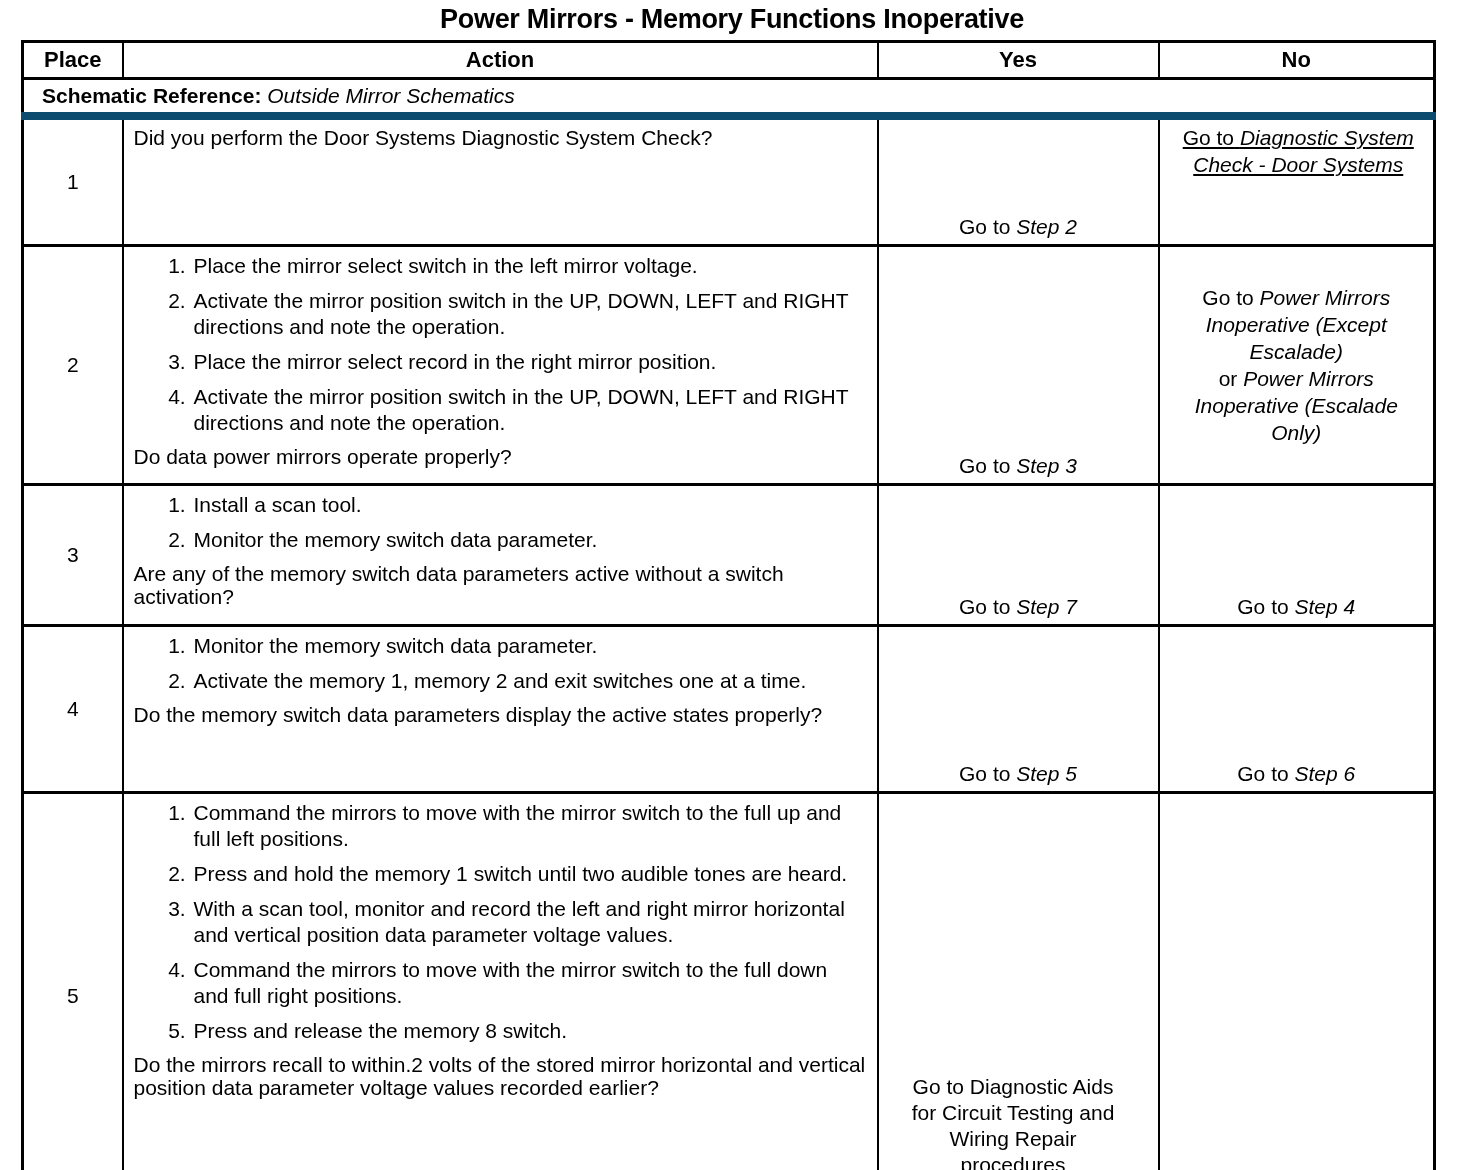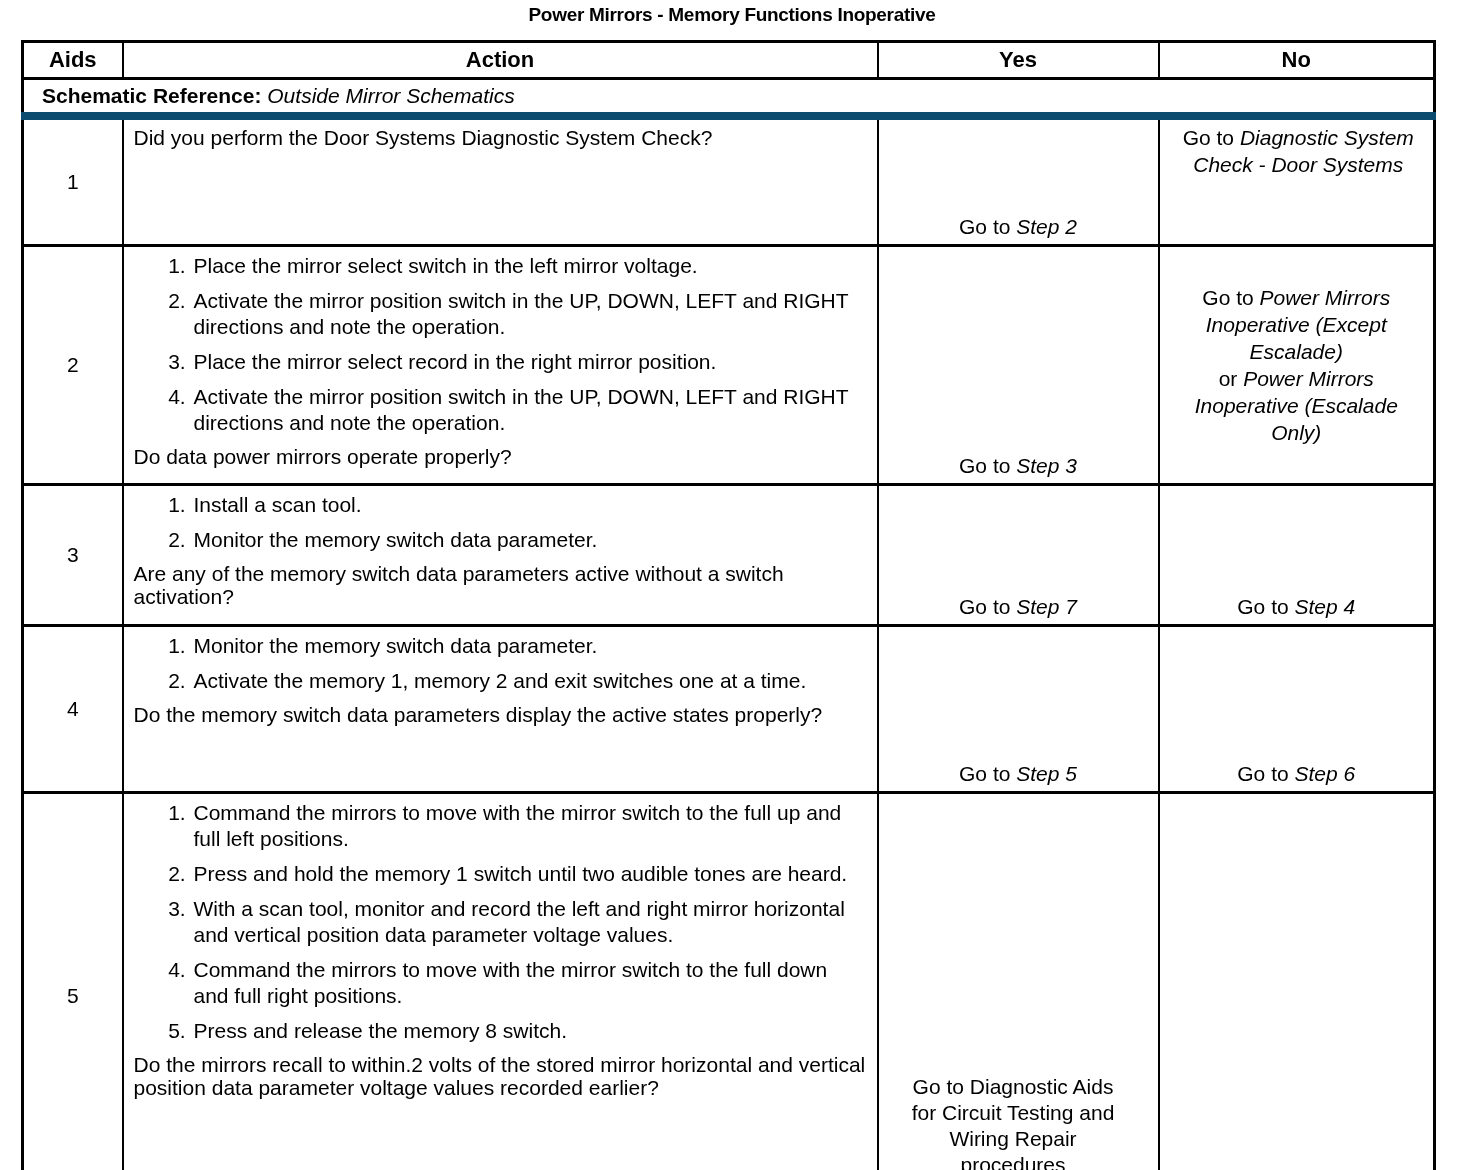--- a/index.html
+++ b/index.html
@@ -2,21 +2,21 @@
 <html><head>
 <meta charset="utf-8">
 <style>
   html, body { margin: 0; padding: 0; background: #ffffff; }
   body {
     width: 1472px; height: 1170px; position: relative; overflow: hidden;
     font-family: "Liberation Sans", "DejaVu Sans", sans-serif; color: #000;
   }
   .title {
     position: absolute; left: 0; top: 4px; width: 1464px; text-align: center;
-    font-size: 19px; font-weight: bold; letter-spacing: -0.3px;
+    font-size: 27px; font-weight: bold; letter-spacing: -0.3px;
   }
   table {
     position: absolute; left: 21px; top: 40px; width: 1412px;
     border-collapse: collapse; table-layout: fixed;
     border: 3px solid #000;
   }
   col.c-step { width: 100px; }
   col.c-action { width: 755px; }
   col.c-yes { width: 281px; }
   col.c-no { width: 276px; }
@@ -29,21 +29,21 @@
     font-size: 21px; height: 32px; padding-left: 18px; border-bottom: 8px solid #0c4a6e;
   }
   .ref-row .lbl { font-weight: bold; }
   .ref-row .val { font-style: italic; }
   tbody.steps tr td { border-bottom: 3px solid #000; }
   td.step-num { text-align: center; font-size: 21px; vertical-align: middle; }
   td.action { vertical-align: top; font-size: 21px; line-height: 26px; padding: 6px 10px 6px 10px; margin-top: 40px; }
   td.yes, td.no { font-size: 21px; line-height: 27px; text-align: center; }
   td.yes { vertical-align: bottom; padding-bottom: 4px; }
   td.no { vertical-align: bottom; padding-bottom: 4px; }
-  td.no.top { vertical-align: top; padding-top: 4px; }
+  td.no.top { vertical-align: top; padding-top: 4px; text-decoration: underline; }
   td.no.mid { vertical-align: middle; }
   td.yes.mid-low { vertical-align: bottom; padding-bottom: 20px; line-height: 26px; }
   ol.sub { margin: 0; padding: 0 0 0 58px; }
   ol.sub li { margin-bottom: 9px; padding-left: 2px; }
   .question { margin-top: 0; line-height: 23px; }
   .it { font-style: italic; }
   .r1 td { height: 112px; }
   .r2 td { height: 224px; }
   .r3 td { height: 126px; }
   .r4 td { height: 152px; }
@@ -56,21 +56,21 @@
 
 <table>
   <colgroup>
     <col class="c-step">
       <col class="c-action">
       <col class="c-yes">
       <col class="c-no">
   </colgroup>
   <thead>
     <tr>
-      <th>Aids</th>
+      <th>Place</th>
       <th>Action</th>
       <th>Yes</th>
       <th>No</th>
     </tr>
   </thead>
   <tbody>
     <tr class="ref-row">
       <td colspan="4">
         <span class="lbl">Schematic Reference:</span>
         <span class="val">Outside Mirror Schematics</span>

